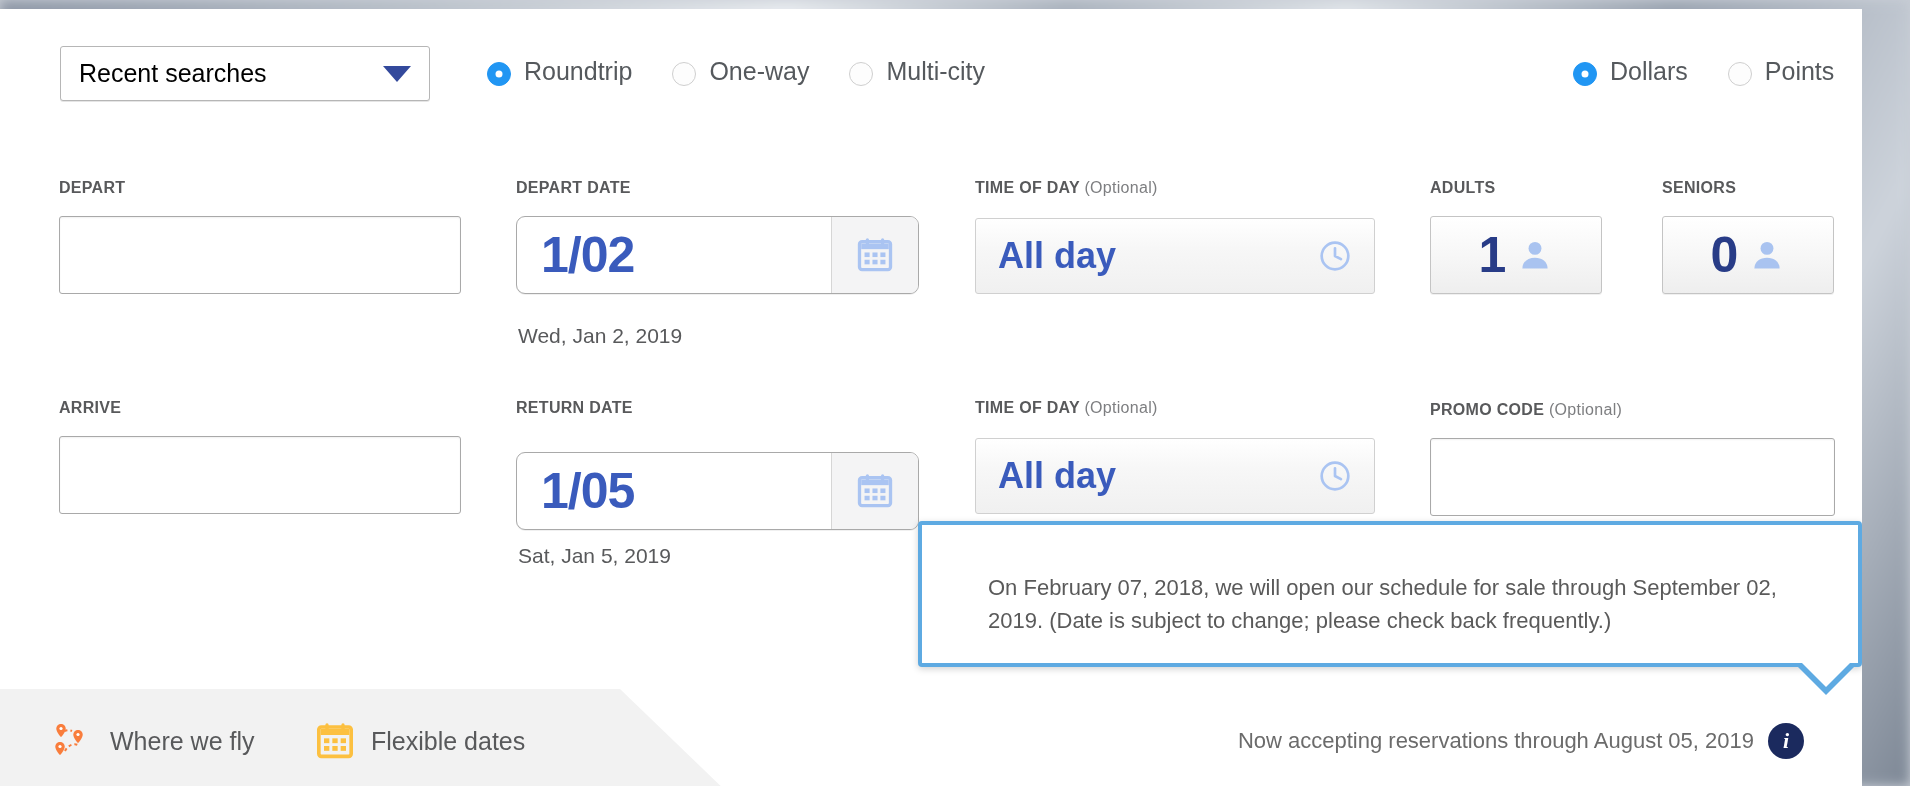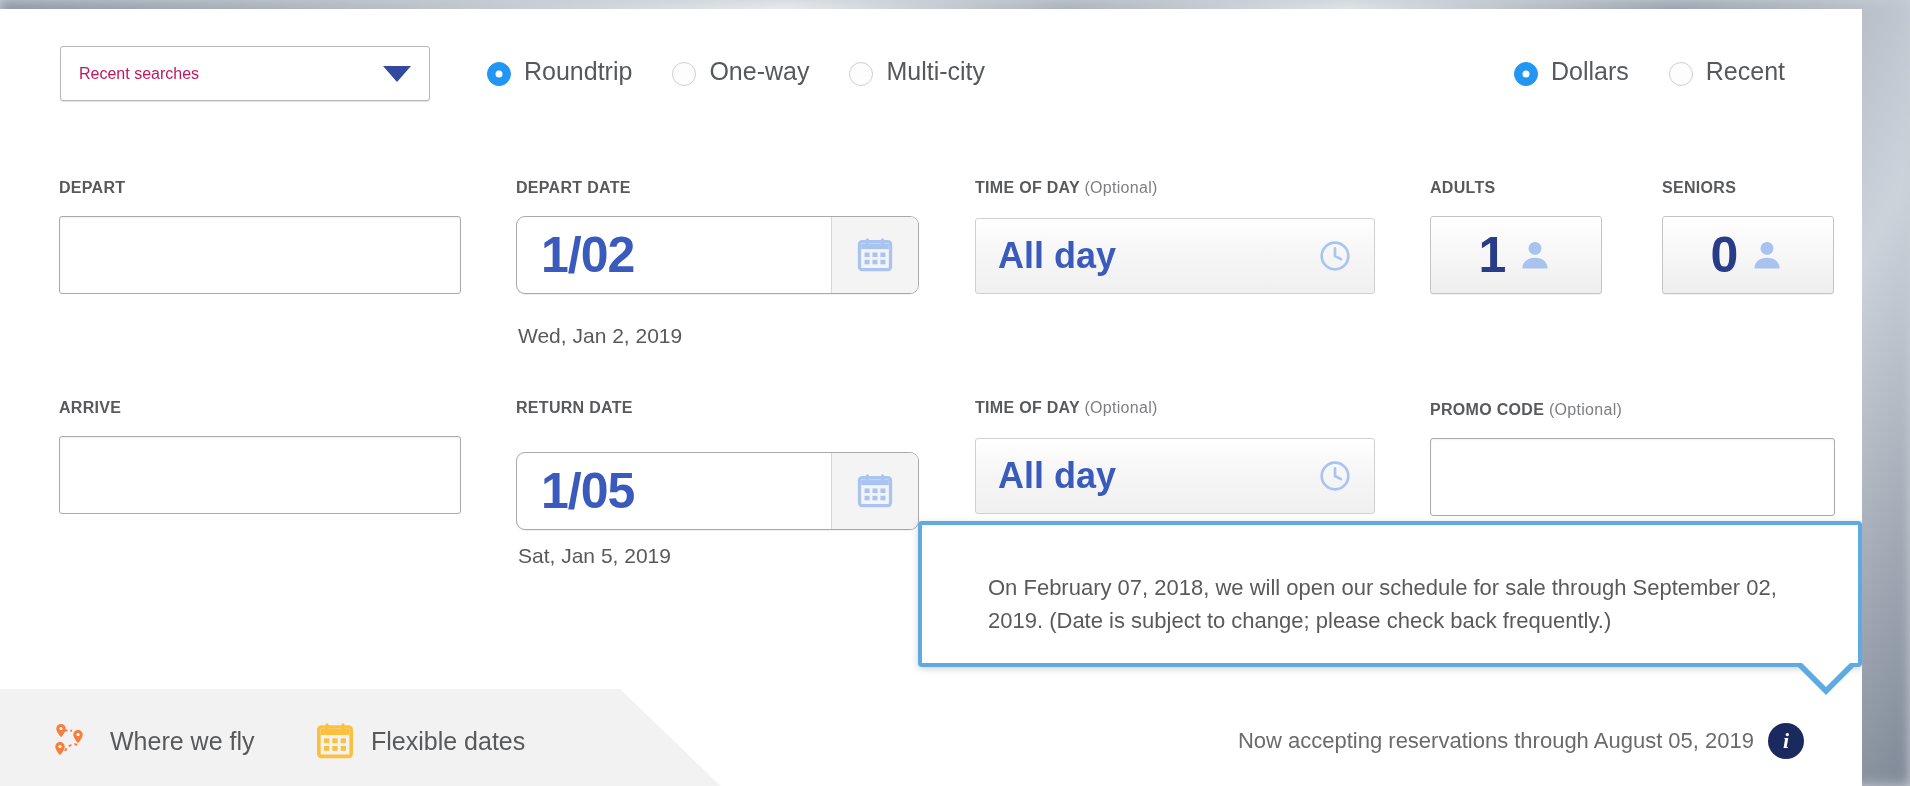--- a/index.html
+++ b/index.html
@@ -36,21 +36,21 @@
     border: 1px solid #b6b6b6;
     border-radius: 3px;
     background: #fff;
     box-shadow: 0 1px 0 rgba(0,0,0,.10);
     box-sizing: border-box;
     display: flex; align-items: center;
     padding: 0 18px;
     cursor: pointer;
   }
   #recent-select .lbl {
-    font-size: 16px; color: #be185d; flex: 1;
+    font-size: 25px; color: #000000; flex: 1;
   }
   .caret-down {
     width: 0; height: 0;
     border-left: 14px solid transparent;
     border-right: 14px solid transparent;
     border-top: 16px solid #33499c;
   }
 
   .radio-group { position: absolute; display: flex; align-items: center; }
   .radio-item { display: flex; align-items: flex-end; margin-right: 40px; cursor: pointer; }
@@ -66,21 +66,21 @@
     background: #2196f3; border-color: #2196f3;
   }
   .radio.on::after {
     content: ""; position: absolute;
     left: 50%; top: 50%; transform: translate(-50%,-50%);
     width: 7px; height: 7px; border-radius: 50%; background: #fff;
   }
   .radio-item .txt { font-size: 25px; color: #55595d; white-space: nowrap; }
 
   #trip-radios { left: 487px; top: 48px; }
-  #fare-radios { left: 1514px; top: 48px; }
+  #fare-radios { left: 1573px; top: 48px; }
 
   
   .field-label {
     position: absolute;
     font-size: 16px; font-weight: bold; color: #58595b;
     letter-spacing: .3px;
     white-space: nowrap;
   }
   .field-label .opt { font-weight: normal; color: #7d7e80; }
 
@@ -252,21 +252,21 @@
       </div>
     </div>
 
     <div class="radio-group" id="fare-radios">
       <div class="radio-item">
         <span class="radio on"></span>
         <span class="txt">Dollars</span>
       </div>
       <div class="radio-item">
         <span class="radio"></span>
-        <span class="txt">Recent</span>
+        <span class="txt">Points</span>
       </div>
     </div>
   </div>
 
   <div class="field-label" style="left:59px; top:170px;">DEPART</div>
   <div class="plain-input" style="left:59px; top:207px; width:402px; height:78px;" title=""></div>
 
   <div class="field-label" style="left:516px; top:170px;">DEPART DATE</div>
   <div class="date-box" style="left:516px; top:207px; width:403px; height:78px;">
     <div class="val">1/02</div>

